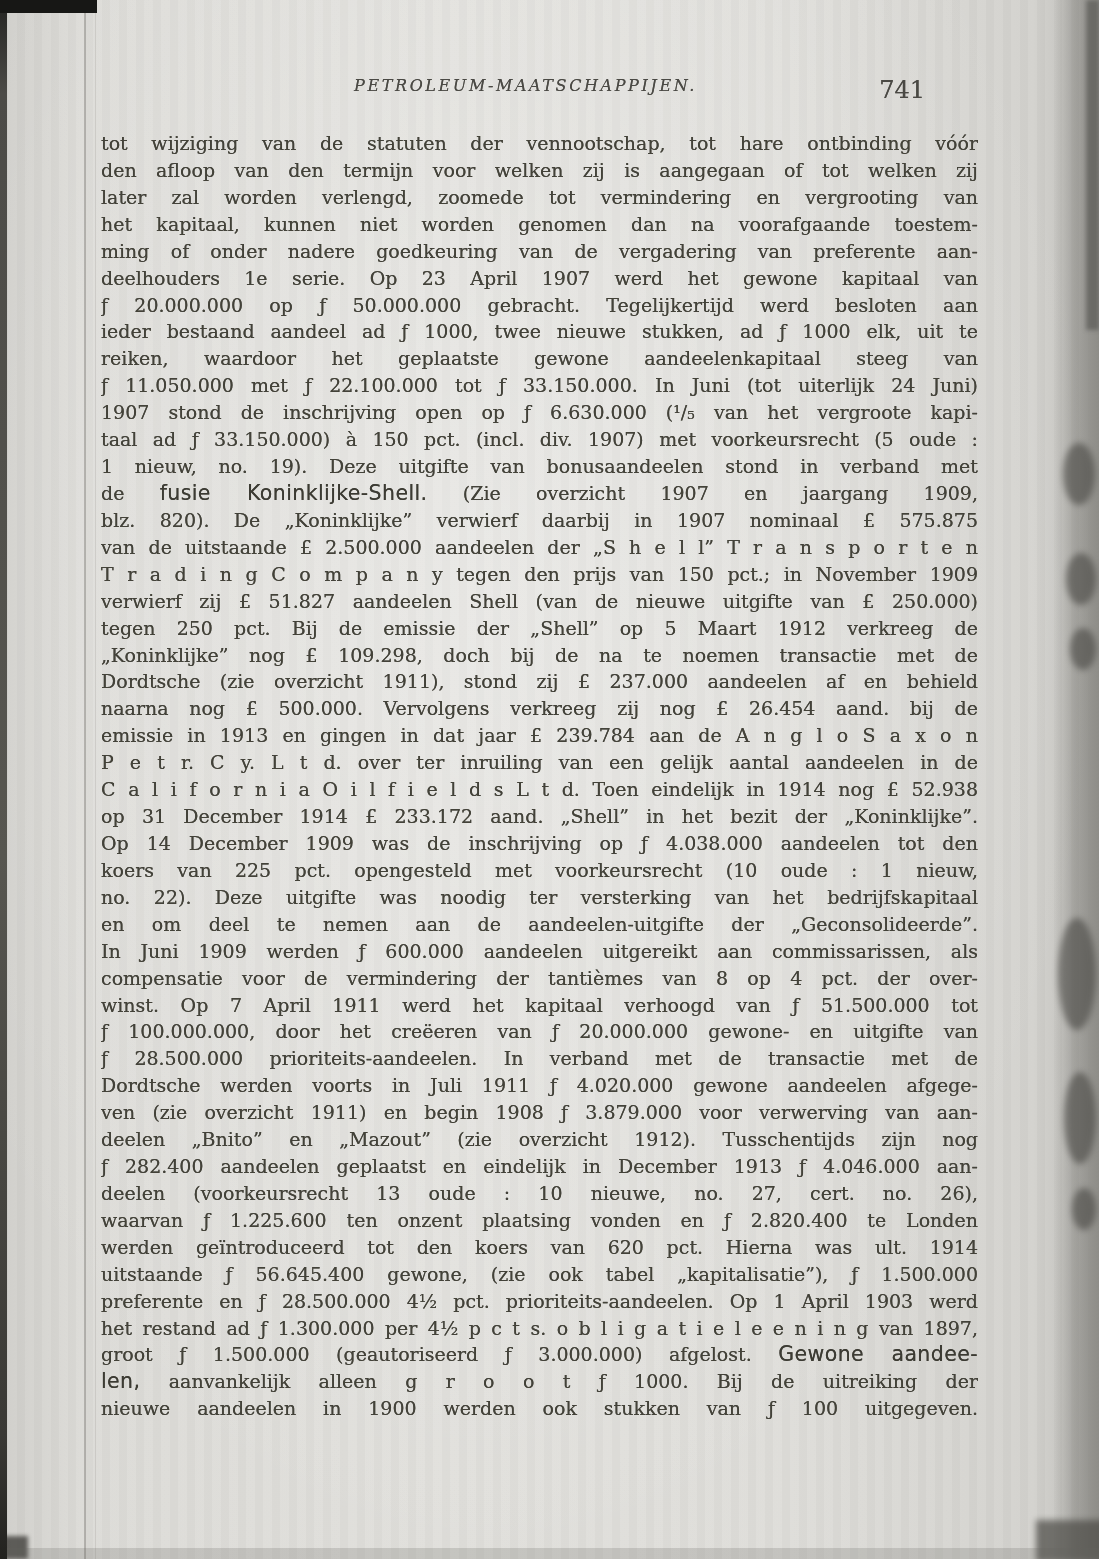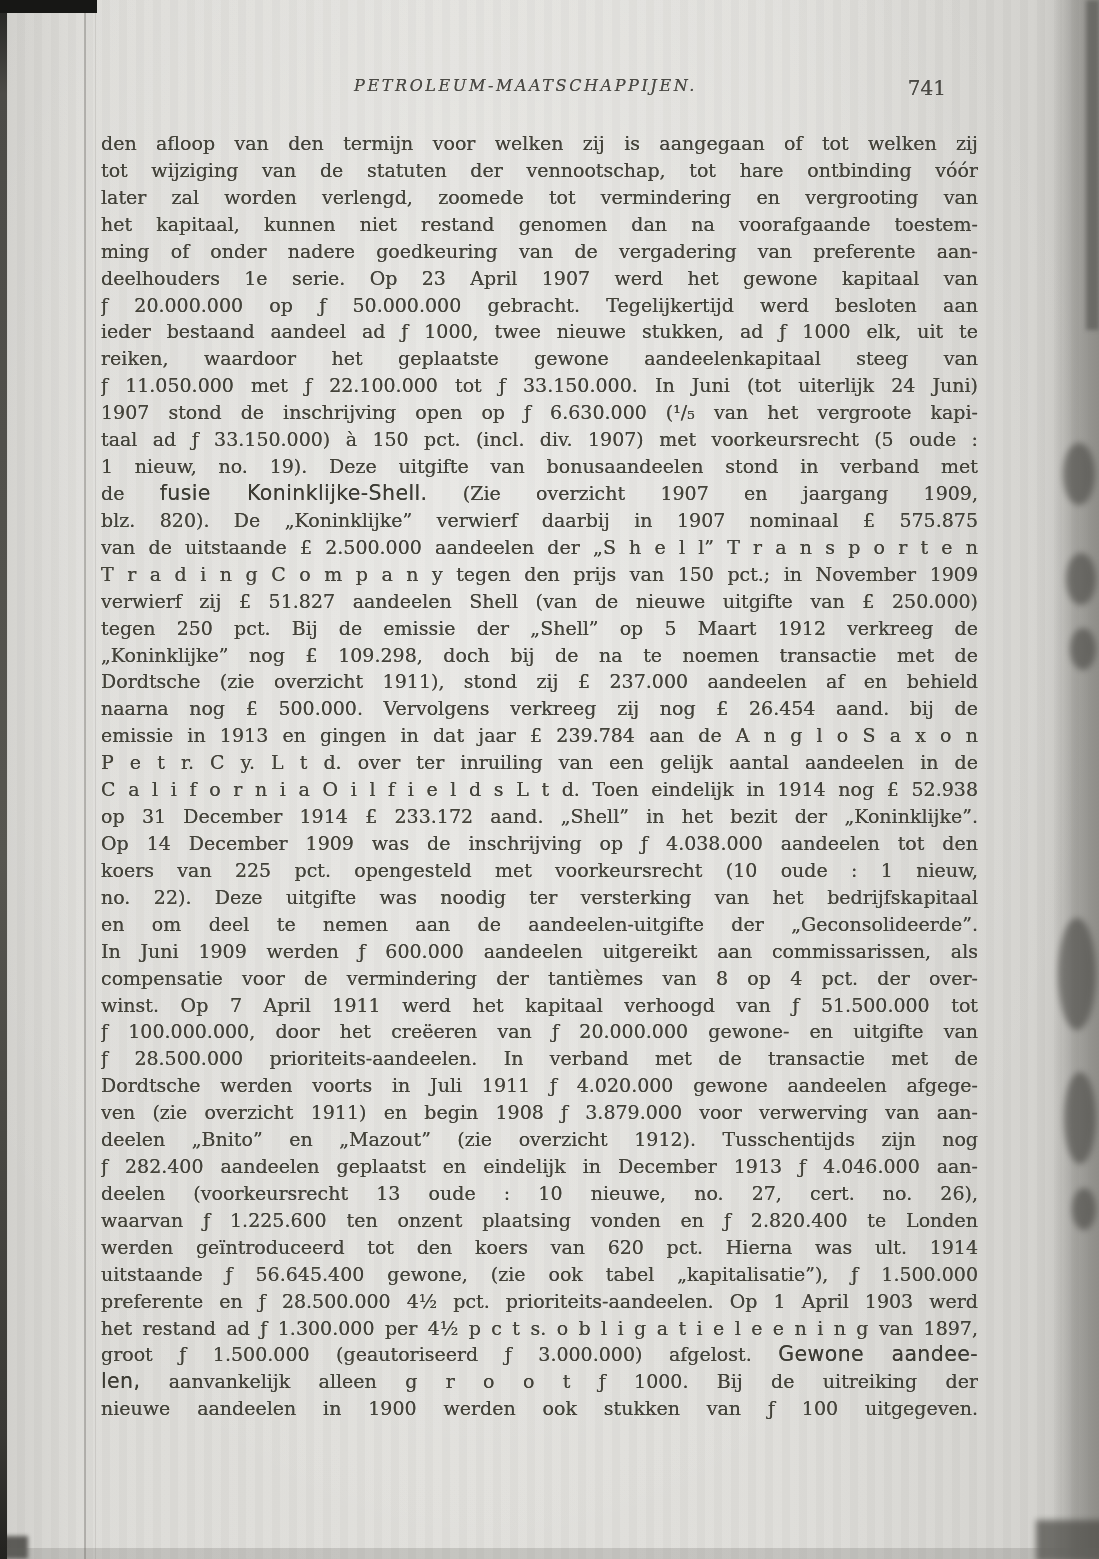--- a/index.html
+++ b/index.html
@@ -29,21 +29,21 @@
   .blob.b5 { left:1064px; top:1072px; width:32px; height:92px; }
   .blob.b6 { left:1072px; top:1188px; width:24px; height:42px; }
   .corner-br { left:1036px; top:1520px; width:70px; height:42px; background:#4a4944; opacity:0.7; filter:blur(3px); }
   .corner-bl { left:0; top:1536px; width:28px; height:23px; background:#403f3b; opacity:0.8; filter:blur(2px); }
   .bottom-band { left:0; top:1548px; width:100%; height:11px; background:rgba(100,99,95,0.22); }
   
   .header { position:absolute; left:101px; top:76px; width:877px; height:26px; }
   .title  { position:absolute; left:50%; transform:translateX(-50%) translateX(-14px);
             font-style:italic; font-size:16px; letter-spacing:2.6px; color:#4a4944;
             white-space:nowrap; text-shadow:0 0 0.5px rgba(70,69,64,0.8); }
-  .pageno { position:absolute; right:32px; top:0; font-size:20px; color:#4a4944;
+  .pageno { position:absolute; right:53px; top:0; font-size:24px; color:#4a4944;
             text-shadow:0 0 0.5px rgba(70,69,64,0.8);text-align:right; }
   
   .body { position:absolute; left:101px; top:130px; width:877px; color:#434239;
           font-size:19px; text-shadow:0 0 0.55px rgba(66,65,58,0.85); }
   .line { height:26.93px; line-height:26.93px; text-align:justify; text-align-last:justify;
           overflow:hidden; }
   .b { font-family:"DejaVu Sans","Liberation Sans",sans-serif; font-weight:400;
        font-size:20.5px; letter-spacing:0.4px; color:#3c3b33; }
 </style>
 </head>
@@ -66,24 +66,24 @@
   <div class="artifact crease2"></div>
   <div class="artifact edge-left"></div>
   <div class="artifact corner-bar"></div>
 
   <div class="header">
     <span class="title">PETROLEUM-MAATSCHAPPIJEN.</span>
     <span class="pageno">741</span>
   </div>
 
   <div class="body">
+      <div class="line"><span>tot wijziging van de statuten der vennootschap, tot hare ontbinding vóór</span></div>
       <div class="line"><span>den afloop van den termijn voor welken zij is aangegaan of tot welken zij</span></div>
-      <div class="line"><span>tot wijziging van de statuten der vennootschap, tot hare ontbinding vóór</span></div>
       <div class="line"><span>later zal worden verlengd, zoomede tot vermindering en vergrooting van</span></div>
-      <div class="line"><span>het kapitaal, kunnen niet restand genomen dan na voorafgaande toestem-</span></div>
+      <div class="line"><span>het kapitaal, kunnen niet worden genomen dan na voorafgaande toestem-</span></div>
       <div class="line"><span>ming of onder nadere goedkeuring van de vergadering van preferente aan-</span></div>
       <div class="line"><span>deelhouders 1e serie. Op 23 April 1907 werd het gewone kapitaal van</span></div>
       <div class="line"><span>ƒ 20.000.000 op ƒ 50.000.000 gebracht. Tegelijkertijd werd besloten aan</span></div>
       <div class="line"><span>ieder bestaand aandeel ad ƒ 1000, twee nieuwe stukken, ad ƒ 1000 elk, uit te</span></div>
       <div class="line"><span>reiken, waardoor het geplaatste gewone aandeelenkapitaal steeg van</span></div>
       <div class="line"><span>ƒ 11.050.000 met ƒ 22.100.000 tot ƒ 33.150.000. In Juni (tot uiterlijk 24 Juni)</span></div>
       <div class="line"><span>1907 stond de inschrijving open op ƒ 6.630.000 (¹/₅ van het vergroote kapi-</span></div>
       <div class="line"><span>taal ad ƒ 33.150.000) à 150 pct. (incl. div. 1907) met voorkeursrecht (5 oude :</span></div>
       <div class="line"><span>1 nieuw, no. 19). Deze uitgifte van bonusaandeelen stond in verband met</span></div>
       <div class="line"><span>de </span><span class="b">fusie Koninklijke-Shell.</span><span> (Zie overzicht 1907 en jaargang 1909,</span></div>

